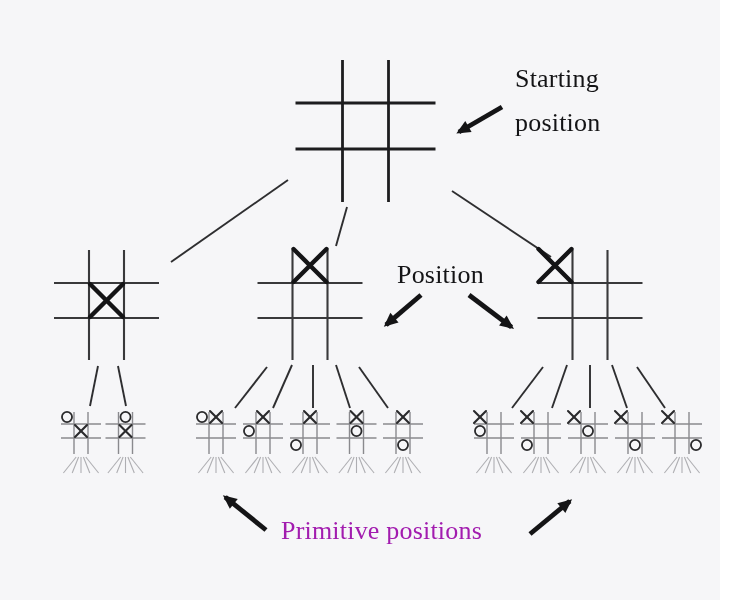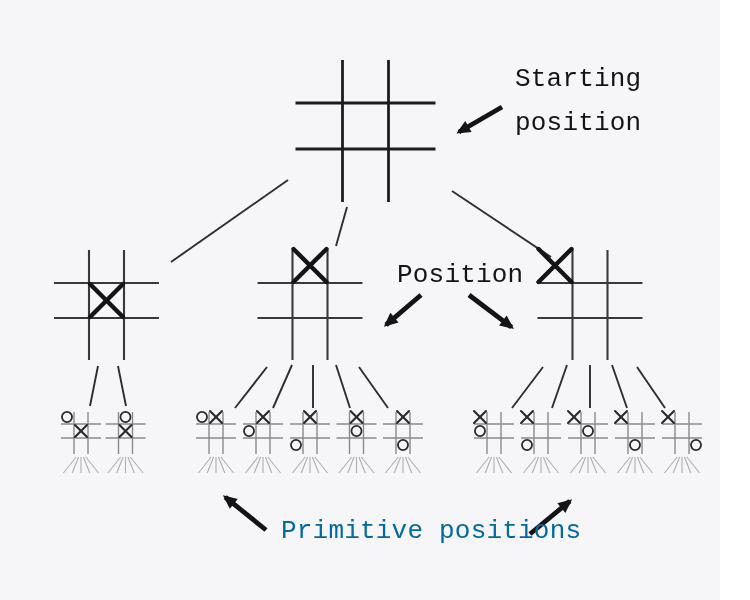--- a/index.html
+++ b/index.html
@@ -1,20 +1,20 @@
 <!DOCTYPE html>
 <html><head>
 <meta charset="utf-8">
 <style>
   html,body{margin:0;padding:0;}
   .stage{
     position:relative;
     width:720px;height:600px;
     overflow:hidden;
-    font-family:Liberation Mono, monospace;
+    font-family:Liberation Serif, serif;
   }
   .lbl{
     position:absolute;
     font-size:26px;
     letter-spacing:0.2px;
     white-space:nowrap;
   }
   .lbl .ln{display:block;line-height:44px;}
   svg{position:absolute;left:0;top:0;}
 </style>
@@ -275,15 +275,15 @@
       <line x1="530" y1="534" x2="569.8323059869833" y2="501.09505157597033" stroke="#141416" stroke-width="4.8" marker-end="url(#ah)"></line>
     </svg>
 
   <div class="lbl" id="lbl-starting" style="left: 515px; top: 57px; color: rgb(20, 20, 22);">
     <span class="ln">Starting</span>
     <span class="ln">position</span>
   </div>
 
   <div class="lbl" id="lbl-position" style="left: 397px; top: 260px; color: rgb(20, 20, 22);">Position</div>
 
-  <div class="lbl" id="lbl-primitive" style="left: 281px; top: 516px; color: #0369a1;">Primitive positions</div>
+  <div class="lbl" id="lbl-primitive" style="left: 281px; top: 516px; color: #a21caf;">Primitive positions</div>
 
 </div>
 
 </body></html>

